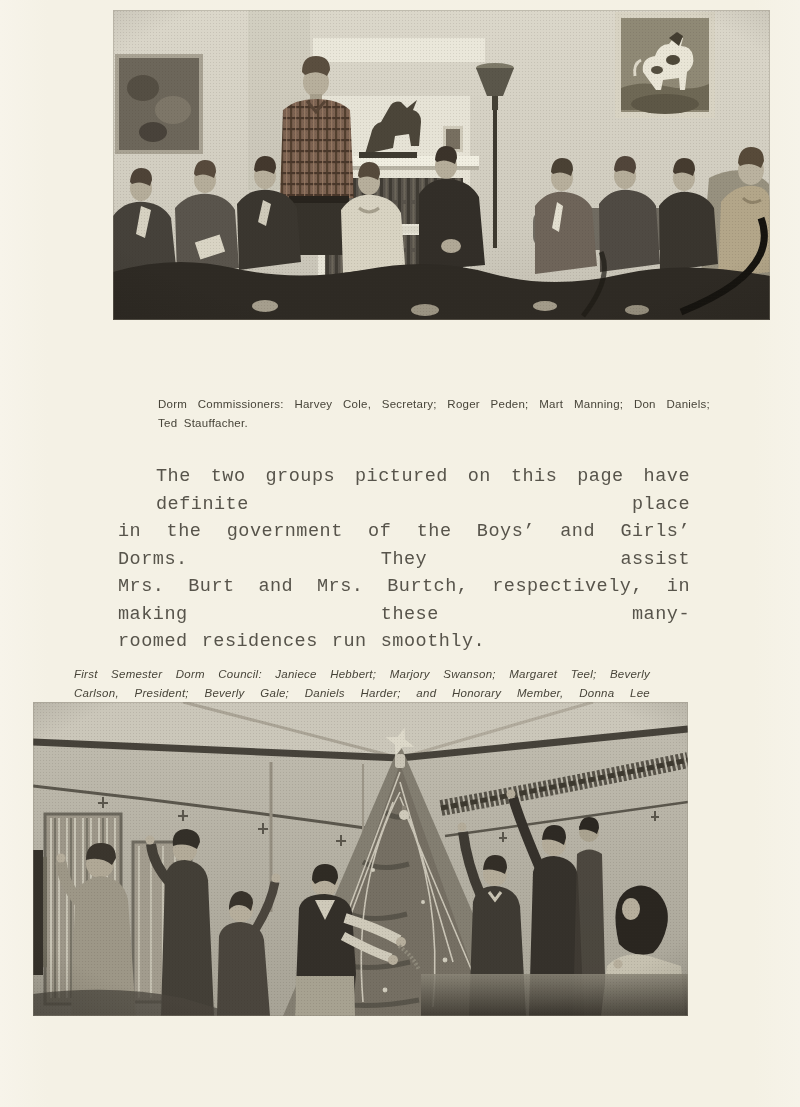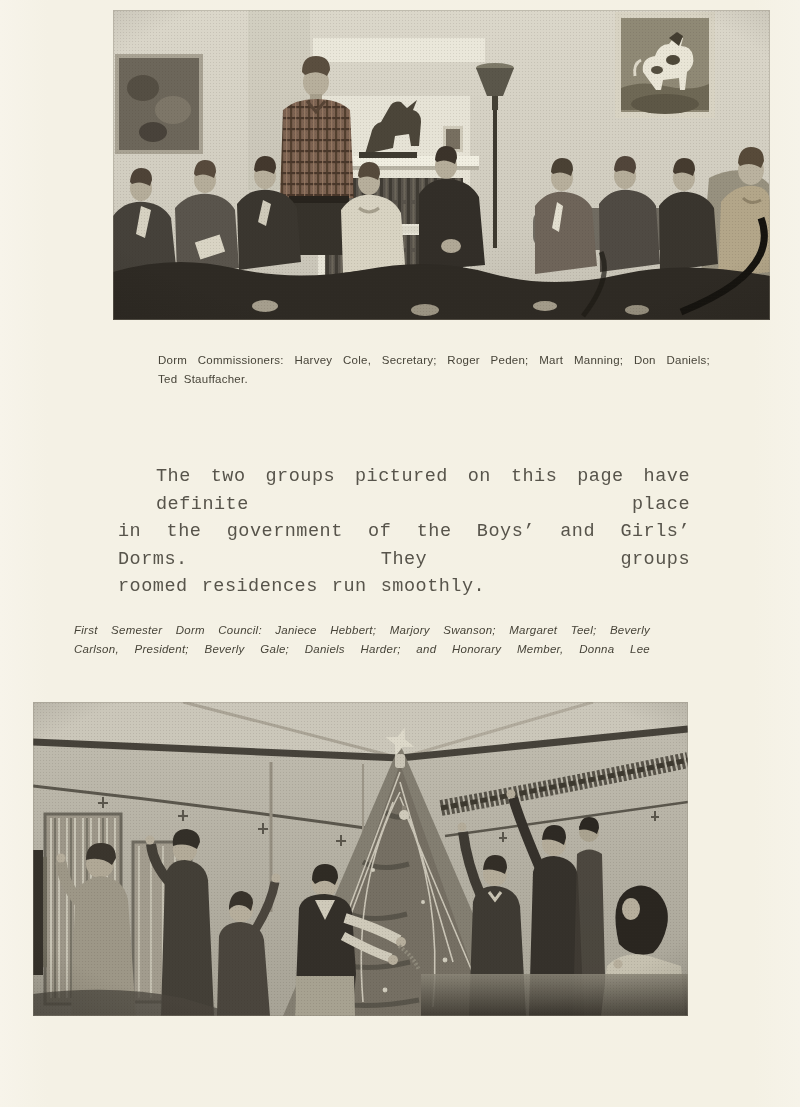--- a/index.html
+++ b/index.html
@@ -7,21 +7,21 @@
     position:relative;width:800px;height:1107px;margin:0 auto;overflow:hidden;
     background:linear-gradient(90deg,#f7f4ea 0%,#f4f1e5 6%,#f4f1e4 94%,#f6f3e9 100%);
     font-family:"Liberation Sans",sans-serif;
   }
   .photo{position:absolute;margin:0;padding:0;}
   .photo svg{display:block;}
   .photo1{left:113px;top:10px;width:657px;height:310px;}
   .photo2{left:33px;top:702px;width:655px;height:314px;}
   .caption{
     position:absolute;color:#474439;
-    font-size:11.5px;line-height:18.5px;letter-spacing:.25px;word-spacing:3px;
+    font-size:11.5px;line-height:18.5px;letter-spacing:.25px;word-spacing:3px;margin-top:44px;
   }
   .caption1{left:158px;top:351px;width:552px;}
   .caption2{left:74px;top:621px;width:576px;font-style:italic;}
   .body-text{
     position:absolute;left:118px;top:463px;width:572px;color:#57544b;
     font-family:Liberation Mono, monospace;
     font-size:18.5px;line-height:27.5px;letter-spacing:.5px;word-spacing:2.5px;
   }
   .just{text-align:justify;text-align-last:justify;}
   .indent{padding-left:38px;}
@@ -198,21 +198,22 @@
     </svg>
   </figure>
 
   <div class="caption caption1">
     <div class="just">Dorm Commissioners: Harvey Cole, Secretary; Roger Peden; Mart Manning; Don Daniels;</div>
     <div>Ted Stauffacher.</div>
   </div>
 
   <div class="body-text">
     <div class="just indent">The two groups pictured on this page have definite place</div>
-    <div class="just">in the government of the Boys’ and Girls’ Dorms.  They groups</div>
+    <div class="just">in the government of the Boys’ and Girls’ Dorms.  They assist</div>
+    <div class="just">Mrs. Burt and Mrs. Burtch, respectively, in making these many-</div>
     <div>roomed residences run smoothly.</div>
   </div>
 
   <div class="caption caption2">
     <div class="just">First Semester Dorm Council: Janiece Hebbert; Marjory Swanson; Margaret Teel; Beverly</div>
     <div class="just">Carlson, President; Beverly Gale; Daniels Harder; and Honorary Member, Donna Lee</div>
   </div>
 
   <figure class="photo photo2" aria-label="First Semester Dorm Council girls decorating a tinsel-covered Christmas tree">
     <svg width="655" height="314" viewBox="0 0 655 314">

